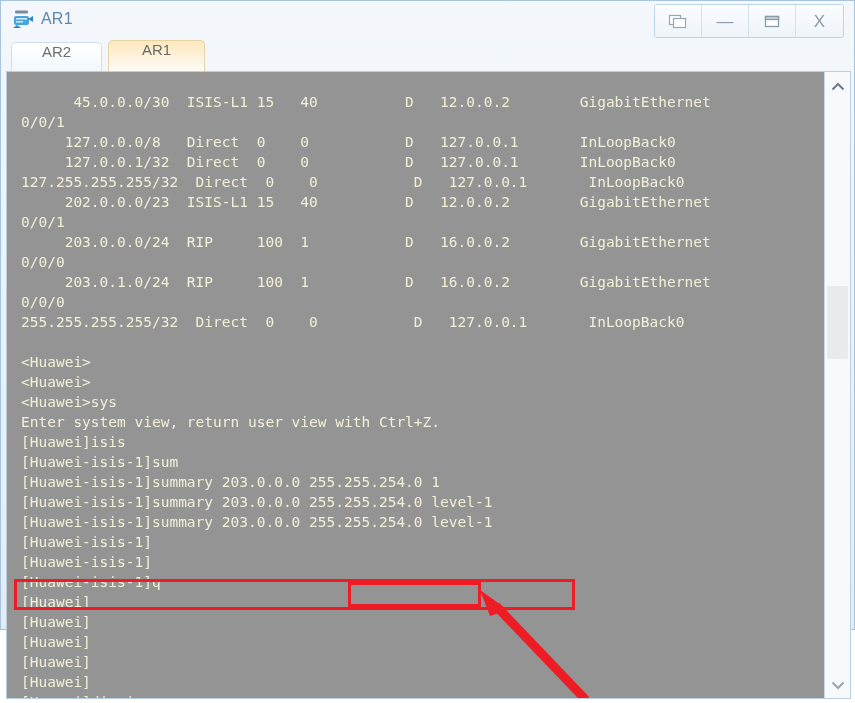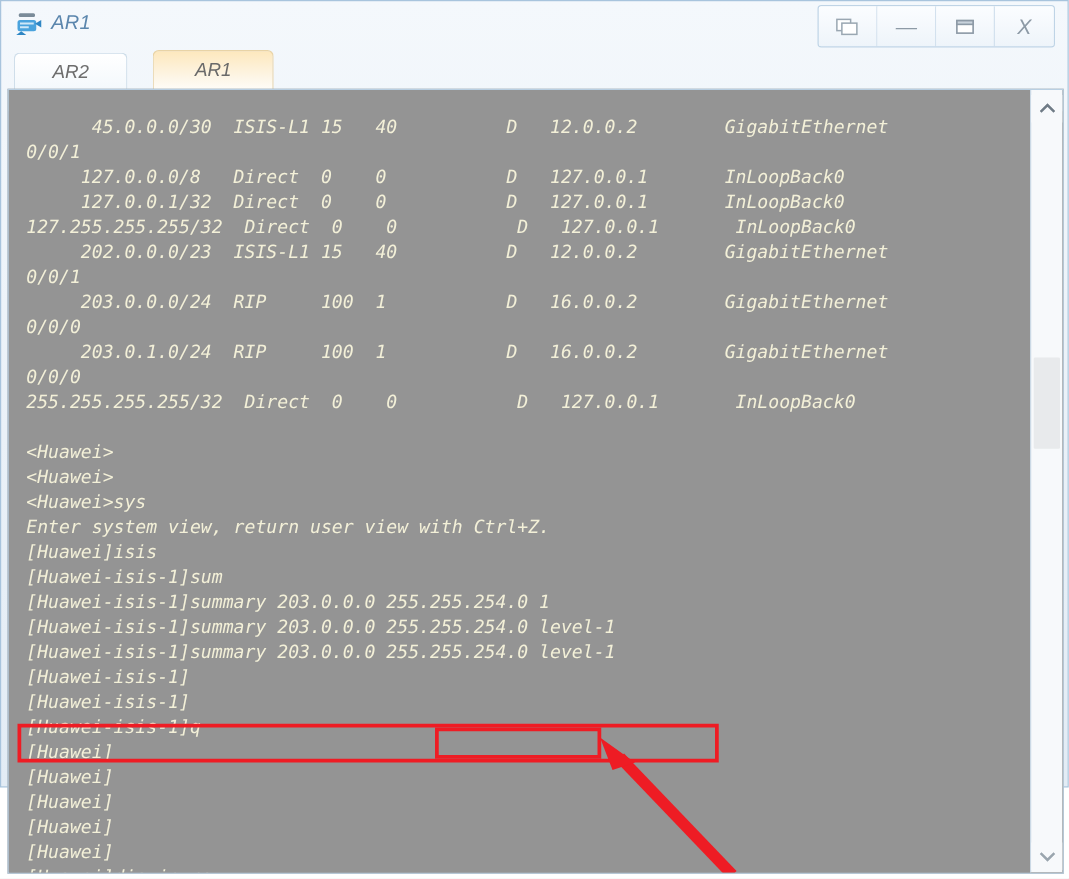--- a/index.html
+++ b/index.html
@@ -16,21 +16,20 @@
 
   
   #app-window {
     position: absolute;
     left: 0; top: 0;
     width: 855px;
     height: 630px;
     background: linear-gradient(to bottom, #f4f8fc 0%, #eaf1f8 55%, #e3ecf5 100%);
     border: 1px solid #a8c4dd;
     box-sizing: border-box;
-    font-style: italic;
   }
 
   
   #title-bar {
     position: absolute;
     left: 0; top: 0;
     width: 855px;
     height: 40px;
   }
   #title-left {
@@ -90,23 +89,23 @@
   #tab-list {
     position: absolute;
     left: 10px; top: 0;
     display: flex;
     align-items: flex-end;
     height: 33px;
   }
   .tab {
     height: 30px;
     min-width: 91px;
-    margin-right: 20px;
-    display: flex;
-    align-items: center;
+    margin-right: 6px;
+    display: flex;
+    align-items: flex-start;
     justify-content: center;
     font-size: 15px;
     color: #6d6d6d;
     border: 1px solid #cfdeea;
     border-bottom: none;
     border-radius: 5px 5px 0 0;
     background: linear-gradient(to bottom,#ffffff 0%, #f3f8fc 100%);
     box-sizing: border-box;
     font-family: "Liberation Sans", sans-serif;
   }

